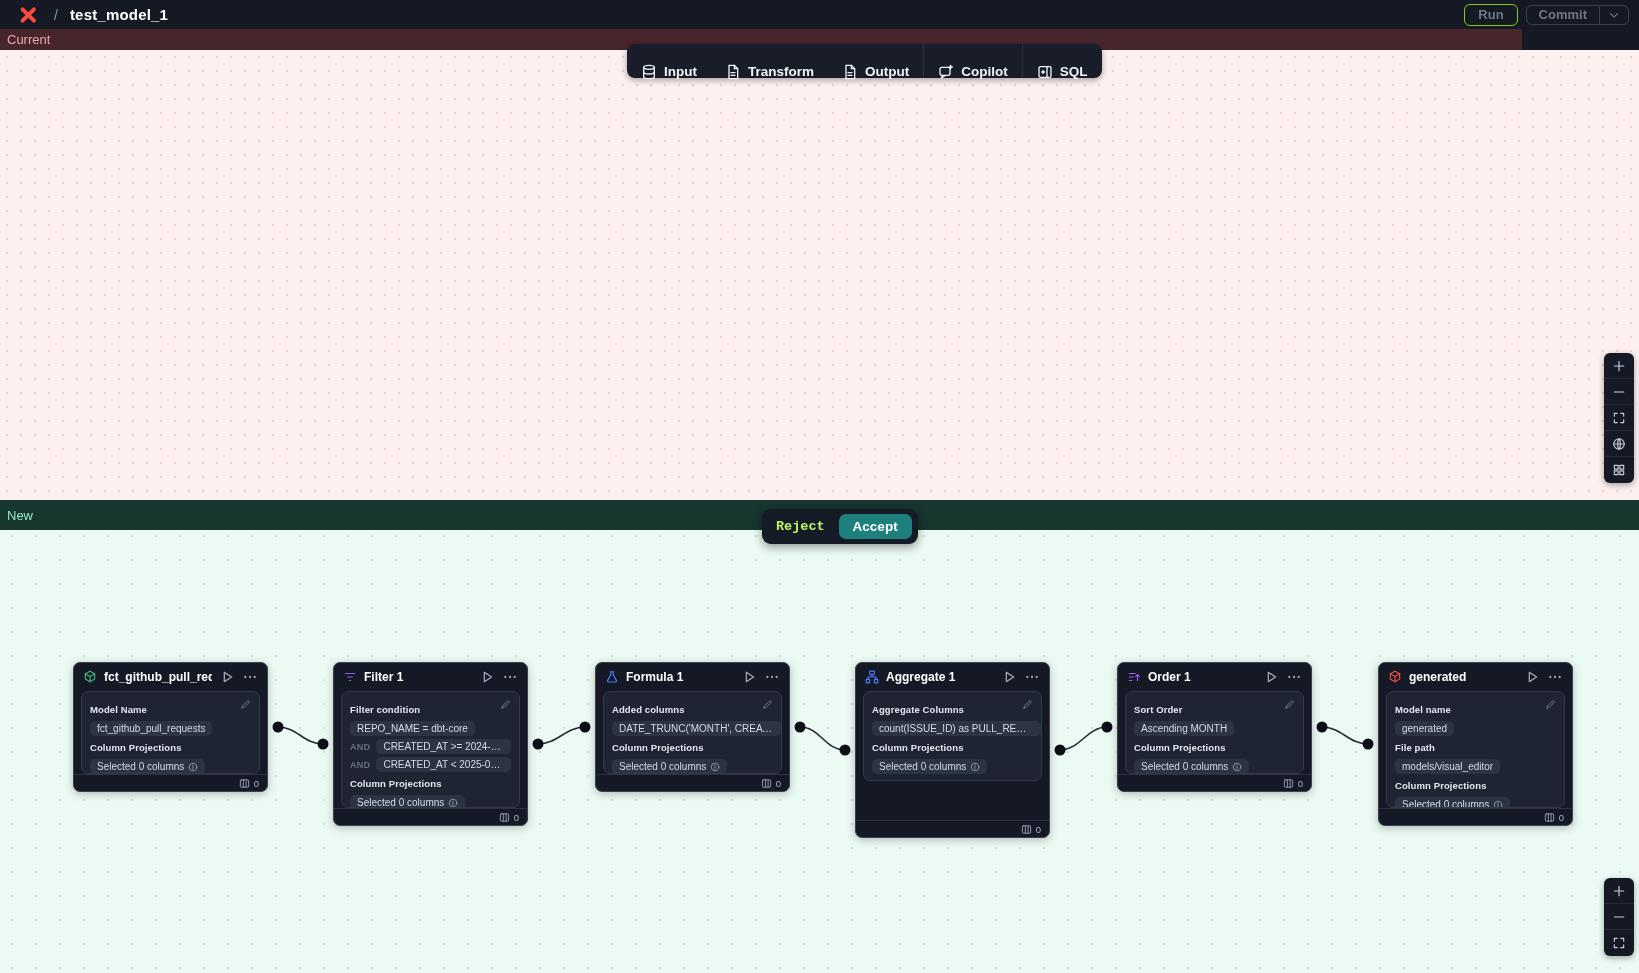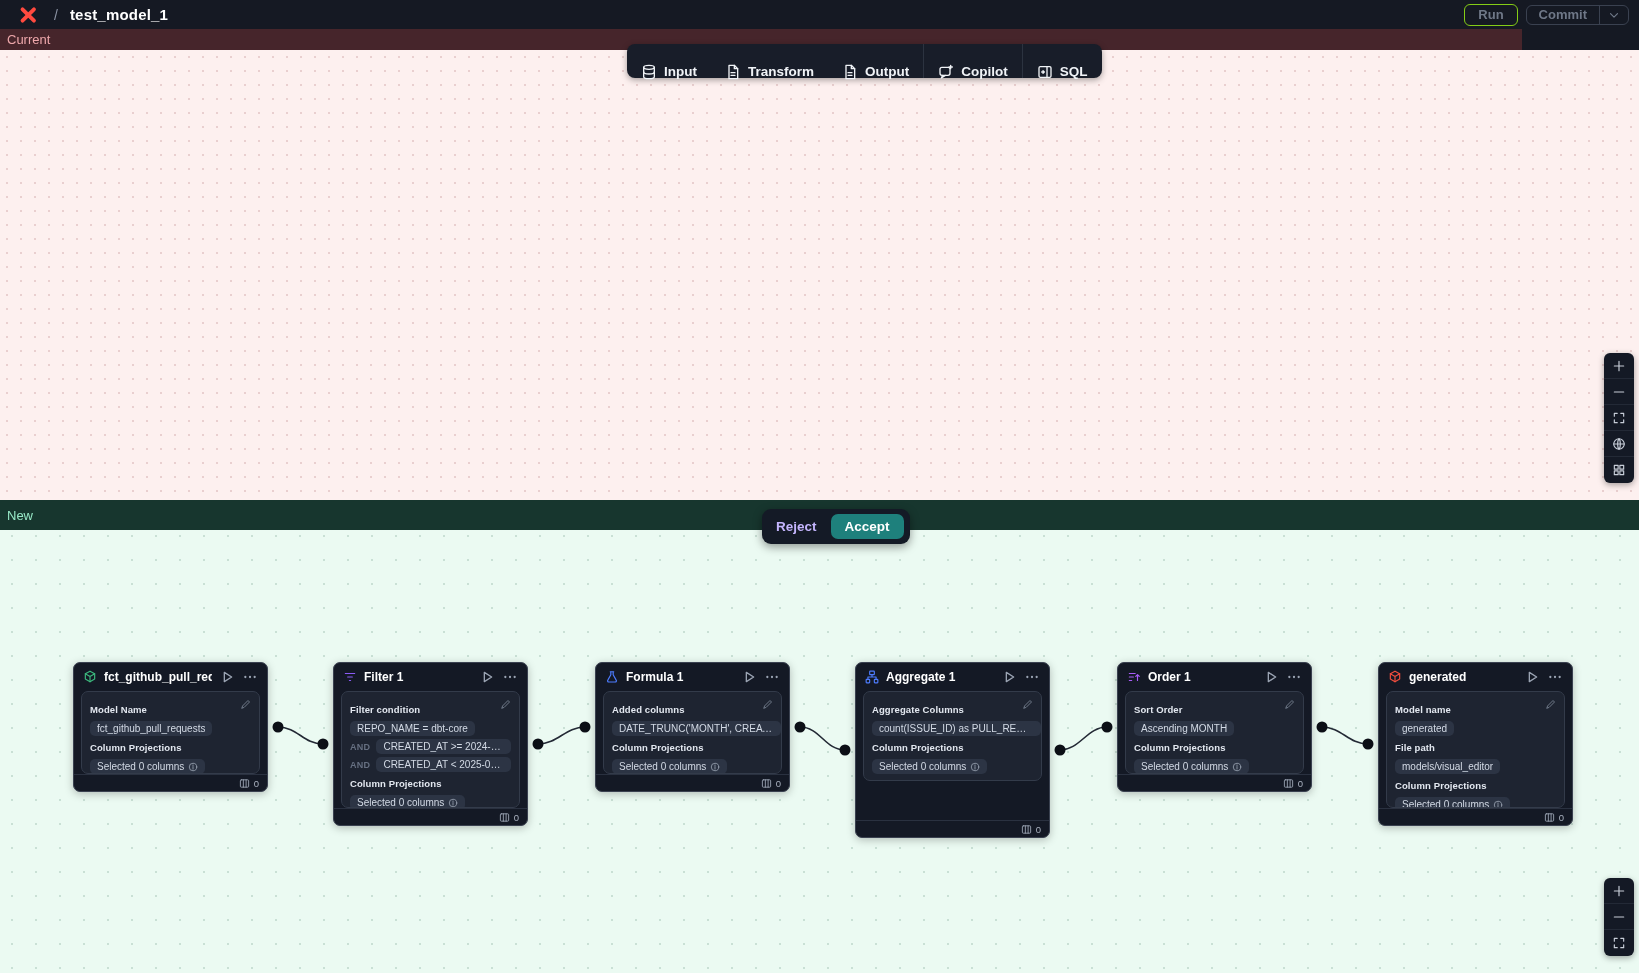--- a/index.html
+++ b/index.html
@@ -65,21 +65,21 @@
   .tb-item svg { width: 16px; height: 16px; }
   .tb-sep { width: 1px; background: #2c3340; margin: 0; }
 
   
   .review-pill {
     position: absolute; left: 762px; top: 509px; z-index: 40;
     background: #141a26; border-radius: 9px; padding: 5px 6px 5px 14px;
     display: flex; align-items: center; gap: 14px;
     box-shadow: 0 3px 10px rgba(0,0,0,.4);
   }
-  .reject-btn { color: #c4b5fd; background: transparent; border: none; font-size: 13.5px; font-weight: 600; font-family: Liberation Sans, sans-serif; }
+  .reject-btn { color: #bef264; background: transparent; border: none; font-size: 13.5px; font-weight: 600; font-family: Liberation Mono, monospace; }
   .accept-btn { background: #1e807c; color: #ffffff; border: none; border-radius: 7px; padding: 5px 14px; font-size: 13.5px; font-weight: 700; font-family: inherit; }
 
   
   .flow-layer { position: absolute; left: 0; top: 0; width: 1639px; height: 973px; z-index: 10; pointer-events: none; }
   .node {
     position: absolute; width: 195px; pointer-events: auto;
     background: #141925; border: 1px solid #3a4150; border-radius: 7px;
     display: flex; flex-direction: column; overflow: hidden;
     box-shadow: 0 2px 8px rgba(0,0,0,.25);
   }

